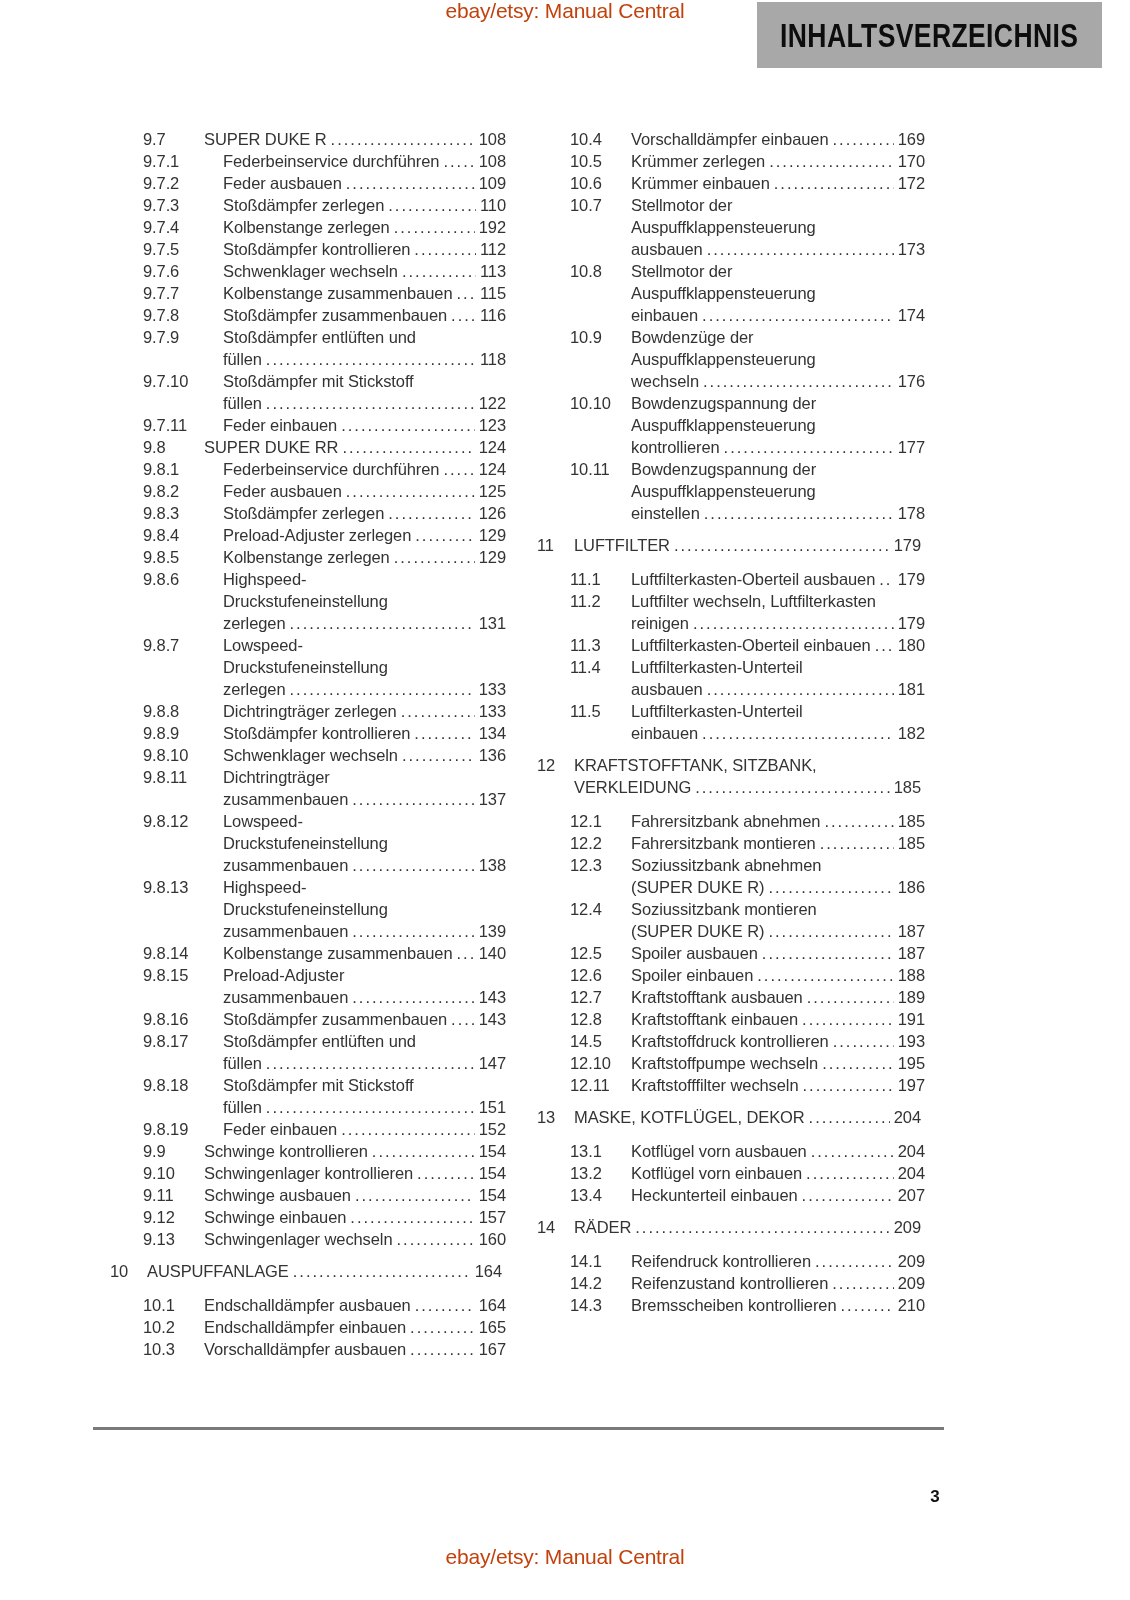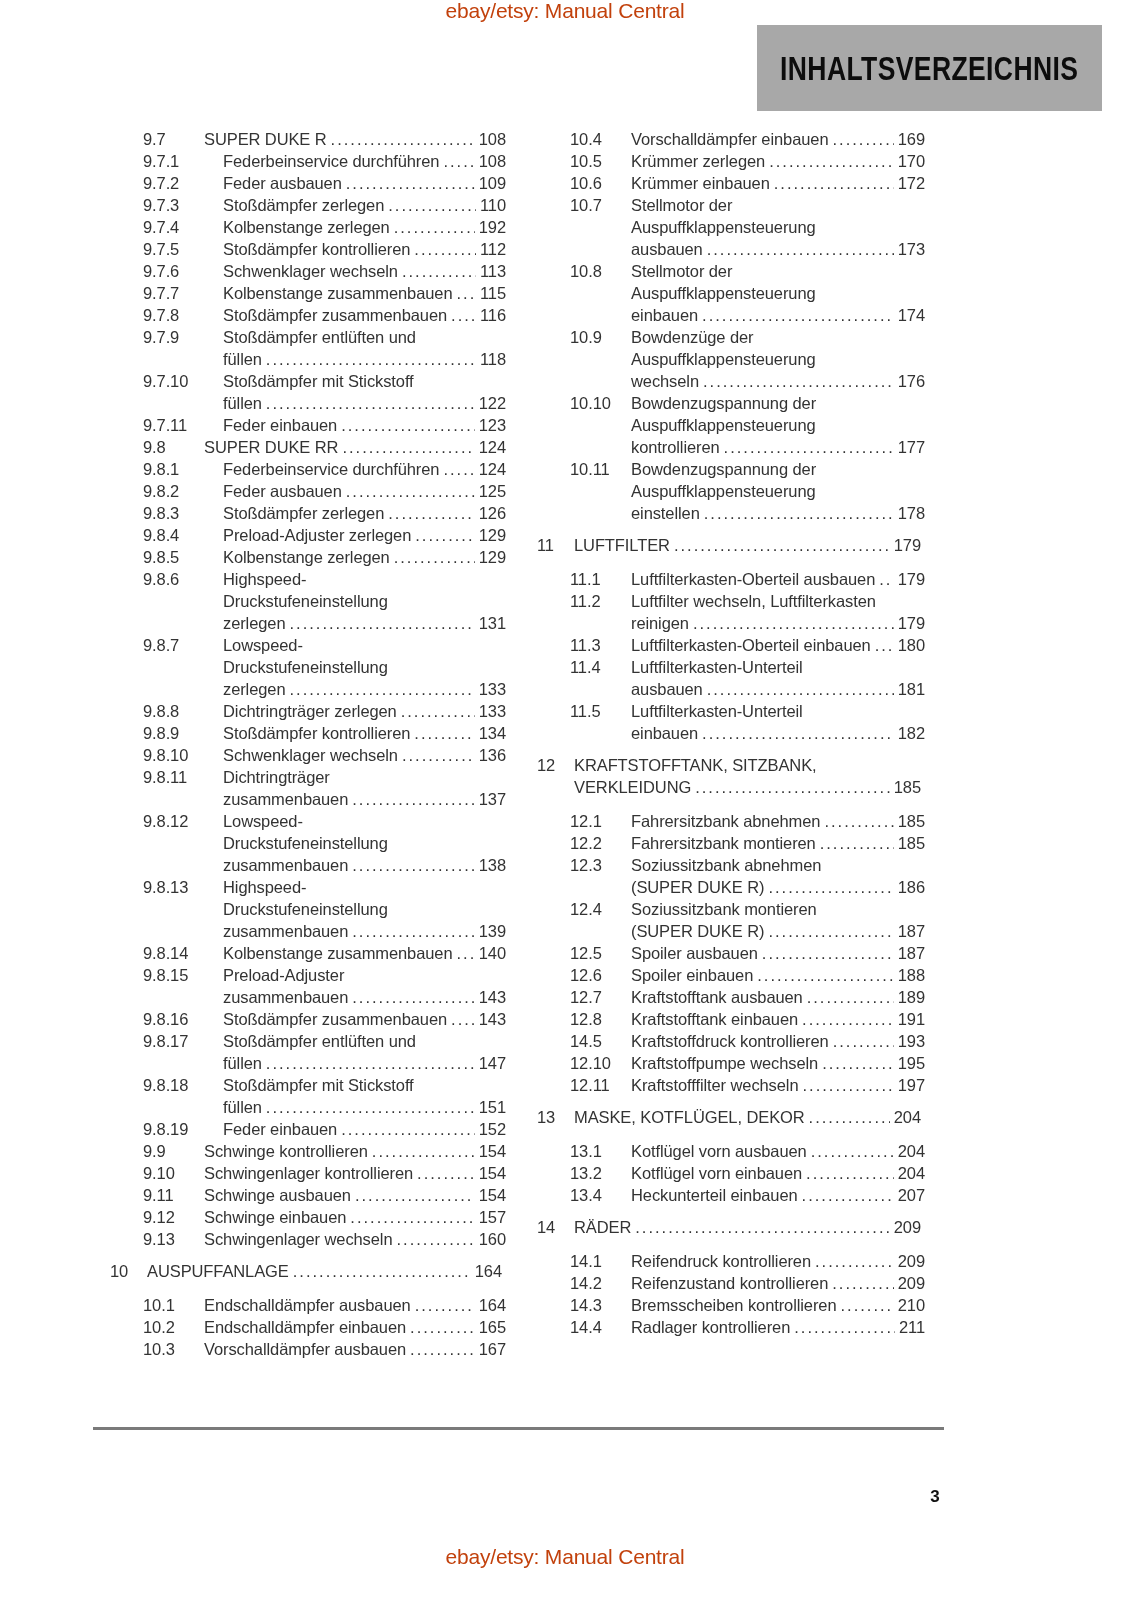--- a/index.html
+++ b/index.html
@@ -13,23 +13,23 @@
   .header-watermark, .footer-watermark {
     position:absolute; left:0; width:1130px;
     text-align:center;
     font-size:21px; color:#c2410c;
     letter-spacing:-0.2px;
   }
   .header-watermark { top:-1px; }
   .footer-watermark { top:1545px; }
   .title-badge {
     position:absolute; left:757px; top:2px;
-    width:345px; height:86px;
+    width:345px; height:66px;
     background:#a8a8a8;
-    display:flex; align-items:center; justify-content:center;margin-top:23px;
+    display:flex; align-items:center; justify-content:center;
   }
   .badge-text {
     font-weight:bold; font-size:34px; color:#0d0d0d;
     white-space:nowrap;
     transform:scaleX(0.78);
     letter-spacing:0.5px;
   }
   .toc-column { position:absolute; top:128px; }
   .toc-left  { left:106px;  width:400px; }
   .toc-right { left:533px; width:392px; }
@@ -857,30 +857,20 @@
       <div class="entry lv2">
         <span class="num">14.3</span>
         <span class="body">
           <span class="lastline">
             <span class="ttext">Bremsscheiben kontrollieren</span>
             <span class="leader"></span>
             <span class="pg">210</span>
           </span>
         </span>
       </div>
-      <div class="entry lv2">
-        <span class="num">14.4</span>
-        <span class="body">
-          <span class="lastline">
-            <span class="ttext">Radlager kontrollieren</span>
-            <span class="leader"></span>
-            <span class="pg">211</span>
-          </span>
-        </span>
-      </div>
     </div>
 
   <div class="bottom-rule"></div>
 
   <div class="page-number">3</div>
 
   <div class="footer-watermark">ebay/etsy: Manual Central</div>
 
 </div>
 

